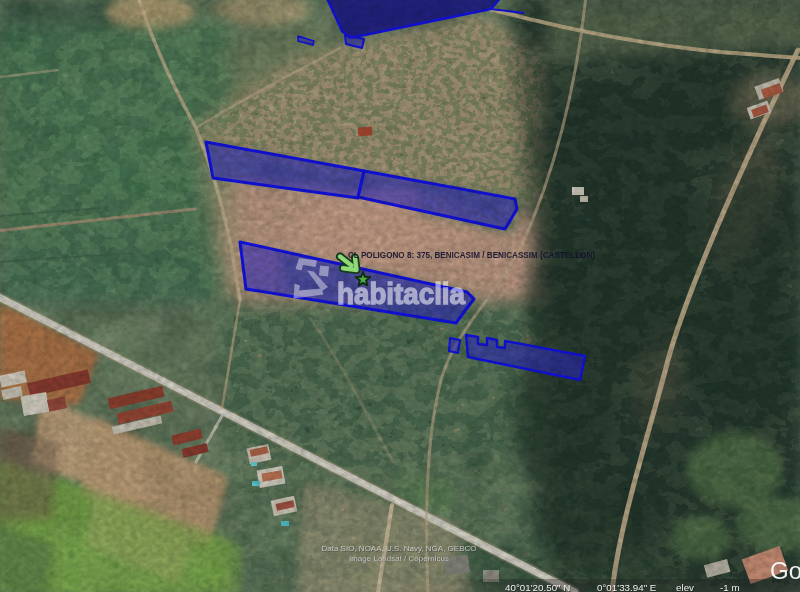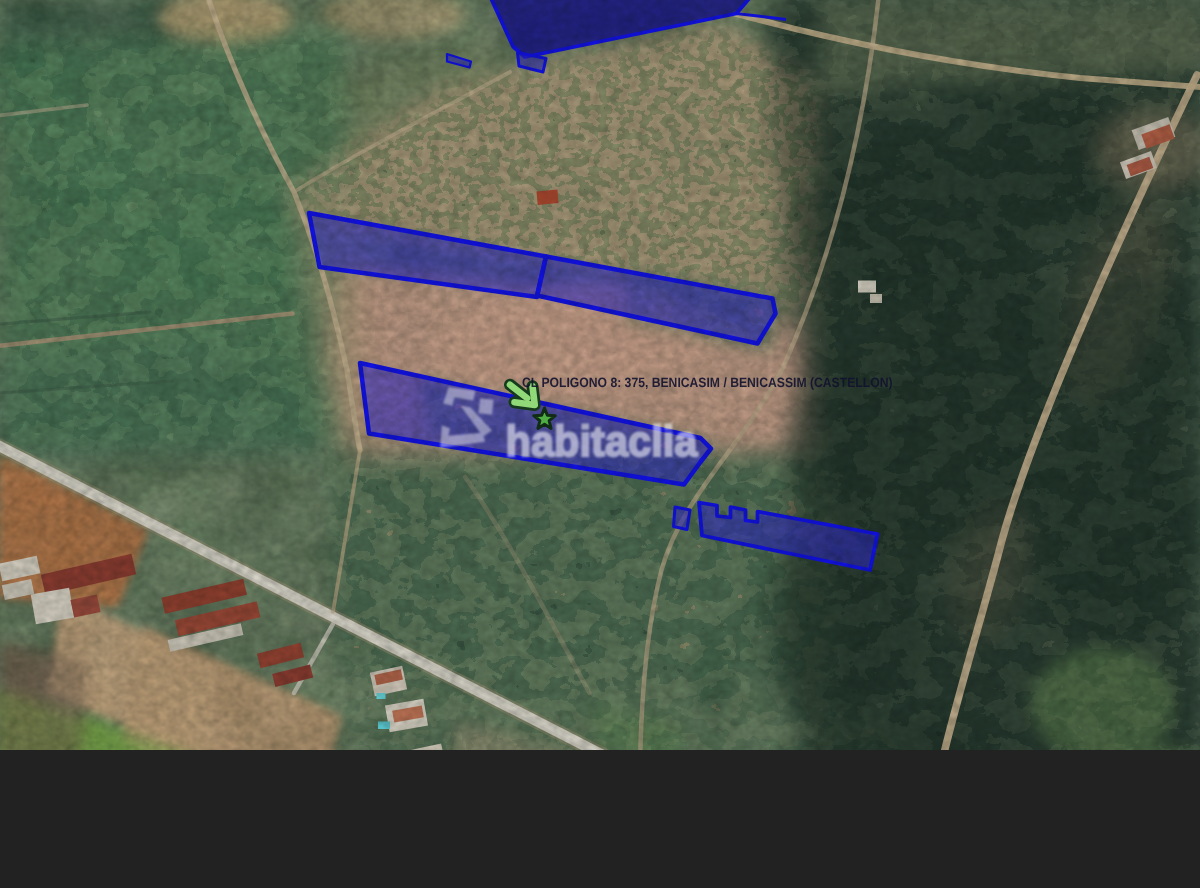--- a/index.html
+++ b/index.html
@@ -1,15 +1,15 @@
 <!DOCTYPE html>
 <html><head><meta charset="utf-8">
 <style>
 html,body{margin:0;padding:0;background:#222}
-#c{position:relative;width:800px;height:500px;overflow:hidden;font-family:"Liberation Sans",sans-serif}
+#c{position:relative;width:800px;height:592px;overflow:hidden;font-family:"Liberation Sans",sans-serif}
 </style></head>
 <body>
 <div id="c">
 <svg width="800" height="592" viewBox="0 0 800 592">
 <defs>
 <filter id="b06" x="-20%" y="-20%" width="140%" height="140%">
           <feGaussianBlur stdDeviation="0.55"></feGaussianBlur>
         </filter>
 <filter color-interpolation-filters="sRGB" id="b3" x="-30%" y="-30%" width="160%" height="160%">
           <feGaussianBlur stdDeviation="3"></feGaussianBlur>

